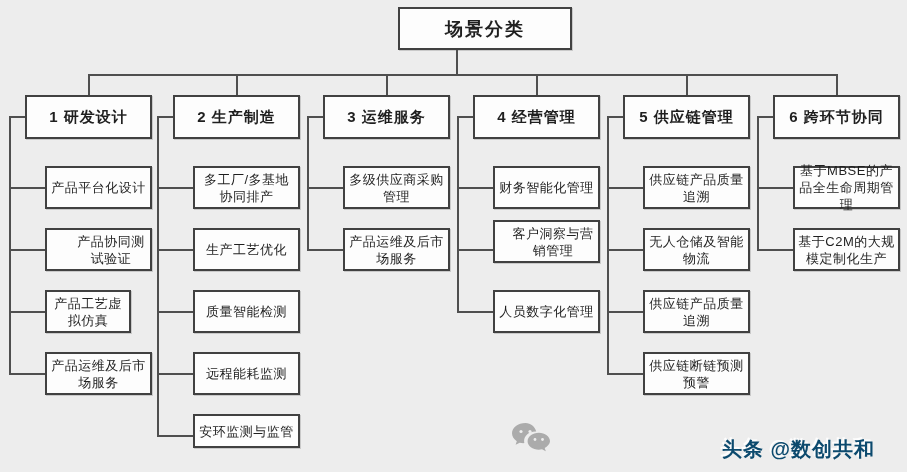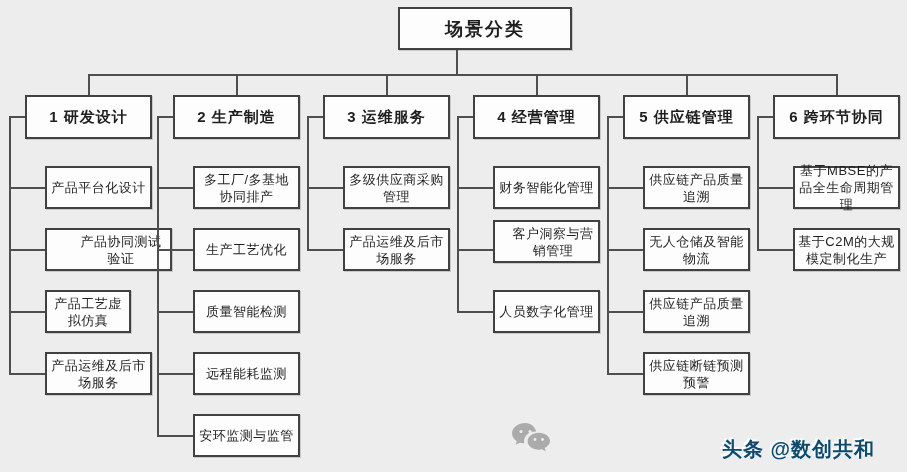--- a/index.html
+++ b/index.html
@@ -58,39 +58,39 @@
   <div id="tree">
       <div class="line v" style="left: 456px; top: 50px; height: 24px;"></div>
       <div class="line h" style="left: 87.5px; top: 74px; width: 750px;"></div>
       <div class="line v" style="left: 87.5px; top: 74px; height: 21px;"></div>
       <div class="node header-node" style="left: 25px; top: 95px; width: 127px; height: 44px;">1 研发设计</div>
       <div class="line h" style="left: 9px; top: 116px; width: 16px;"></div>
       <div class="line v" style="left: 9px; top: 116px; height: 258.5px;"></div>
       <div class="line h" style="left: 9px; top: 186.5px; width: 36px;"></div>
       <div class="node child-node" style="left: 45px; top: 166px; width: 107px; height: 43px;">产品平台化设计</div>
       <div class="line h" style="left: 9px; top: 248.5px; width: 36px;"></div>
-      <div class="node child-node" style="left: 45px; top: 228px; width: 127px; height: 43px; padding-left: 28px;">产品协同测试验证</div>
+      <div class="node child-node" style="left: 45px; top: 228px; width: 107px; height: 43px; padding-left: 28px;">产品协同测试验证</div>
       <div class="line h" style="left: 9px; top: 310.5px; width: 36px;"></div>
       <div class="node child-node" style="left: 45px; top: 290px; width: 86px; height: 43px;">产品工艺虚拟仿真</div>
       <div class="line h" style="left: 9px; top: 372.5px; width: 36px;"></div>
       <div class="node child-node" style="left: 45px; top: 352px; width: 107px; height: 43px;">产品运维及后市场服务</div>
       <div class="line v" style="left: 235.5px; top: 74px; height: 21px;"></div>
       <div class="node header-node" style="left: 173px; top: 95px; width: 127px; height: 44px;">2 生产制造</div>
       <div class="line h" style="left: 157px; top: 116px; width: 16px;"></div>
       <div class="line v" style="left: 157px; top: 116px; height: 320.5px;"></div>
       <div class="line h" style="left: 157px; top: 186.5px; width: 36px;"></div>
       <div class="node child-node" style="left: 193px; top: 166px; width: 107px; height: 43px;">多工厂/多基地协同排产</div>
       <div class="line h" style="left: 157px; top: 248.5px; width: 36px;"></div>
       <div class="node child-node" style="left: 193px; top: 228px; width: 107px; height: 43px;">生产工艺优化</div>
       <div class="line h" style="left: 157px; top: 310.5px; width: 36px;"></div>
       <div class="node child-node" style="left: 193px; top: 290px; width: 107px; height: 43px;">质量智能检测</div>
       <div class="line h" style="left: 157px; top: 372.5px; width: 36px;"></div>
       <div class="node child-node" style="left: 193px; top: 352px; width: 107px; height: 43px;">远程能耗监测</div>
       <div class="line h" style="left: 157px; top: 434.5px; width: 36px;"></div>
-      <div class="node child-node" style="left: 193px; top: 414px; width: 107px; height: 43px;">安环监测与监管</div>
+      <div class="node child-node" style="left: 193px; top: 414px; width: 107px; height: 34px;">安环监测与监管</div>
       <div class="line v" style="left: 385.5px; top: 74px; height: 21px;"></div>
       <div class="node header-node" style="left: 323px; top: 95px; width: 127px; height: 44px;">3 运维服务</div>
       <div class="line h" style="left: 307px; top: 116px; width: 16px;"></div>
       <div class="line v" style="left: 307px; top: 116px; height: 134.5px;"></div>
       <div class="line h" style="left: 307px; top: 186.5px; width: 36px;"></div>
       <div class="node child-node" style="left: 343px; top: 166px; width: 107px; height: 43px;">多级供应商采购管理</div>
       <div class="line h" style="left: 307px; top: 248.5px; width: 36px;"></div>
       <div class="node child-node" style="left: 343px; top: 228px; width: 107px; height: 43px;">产品运维及后市场服务</div>
       <div class="line v" style="left: 535.5px; top: 74px; height: 21px;"></div>
       <div class="node header-node" style="left: 473px; top: 95px; width: 127px; height: 44px;">4 经营管理</div>

